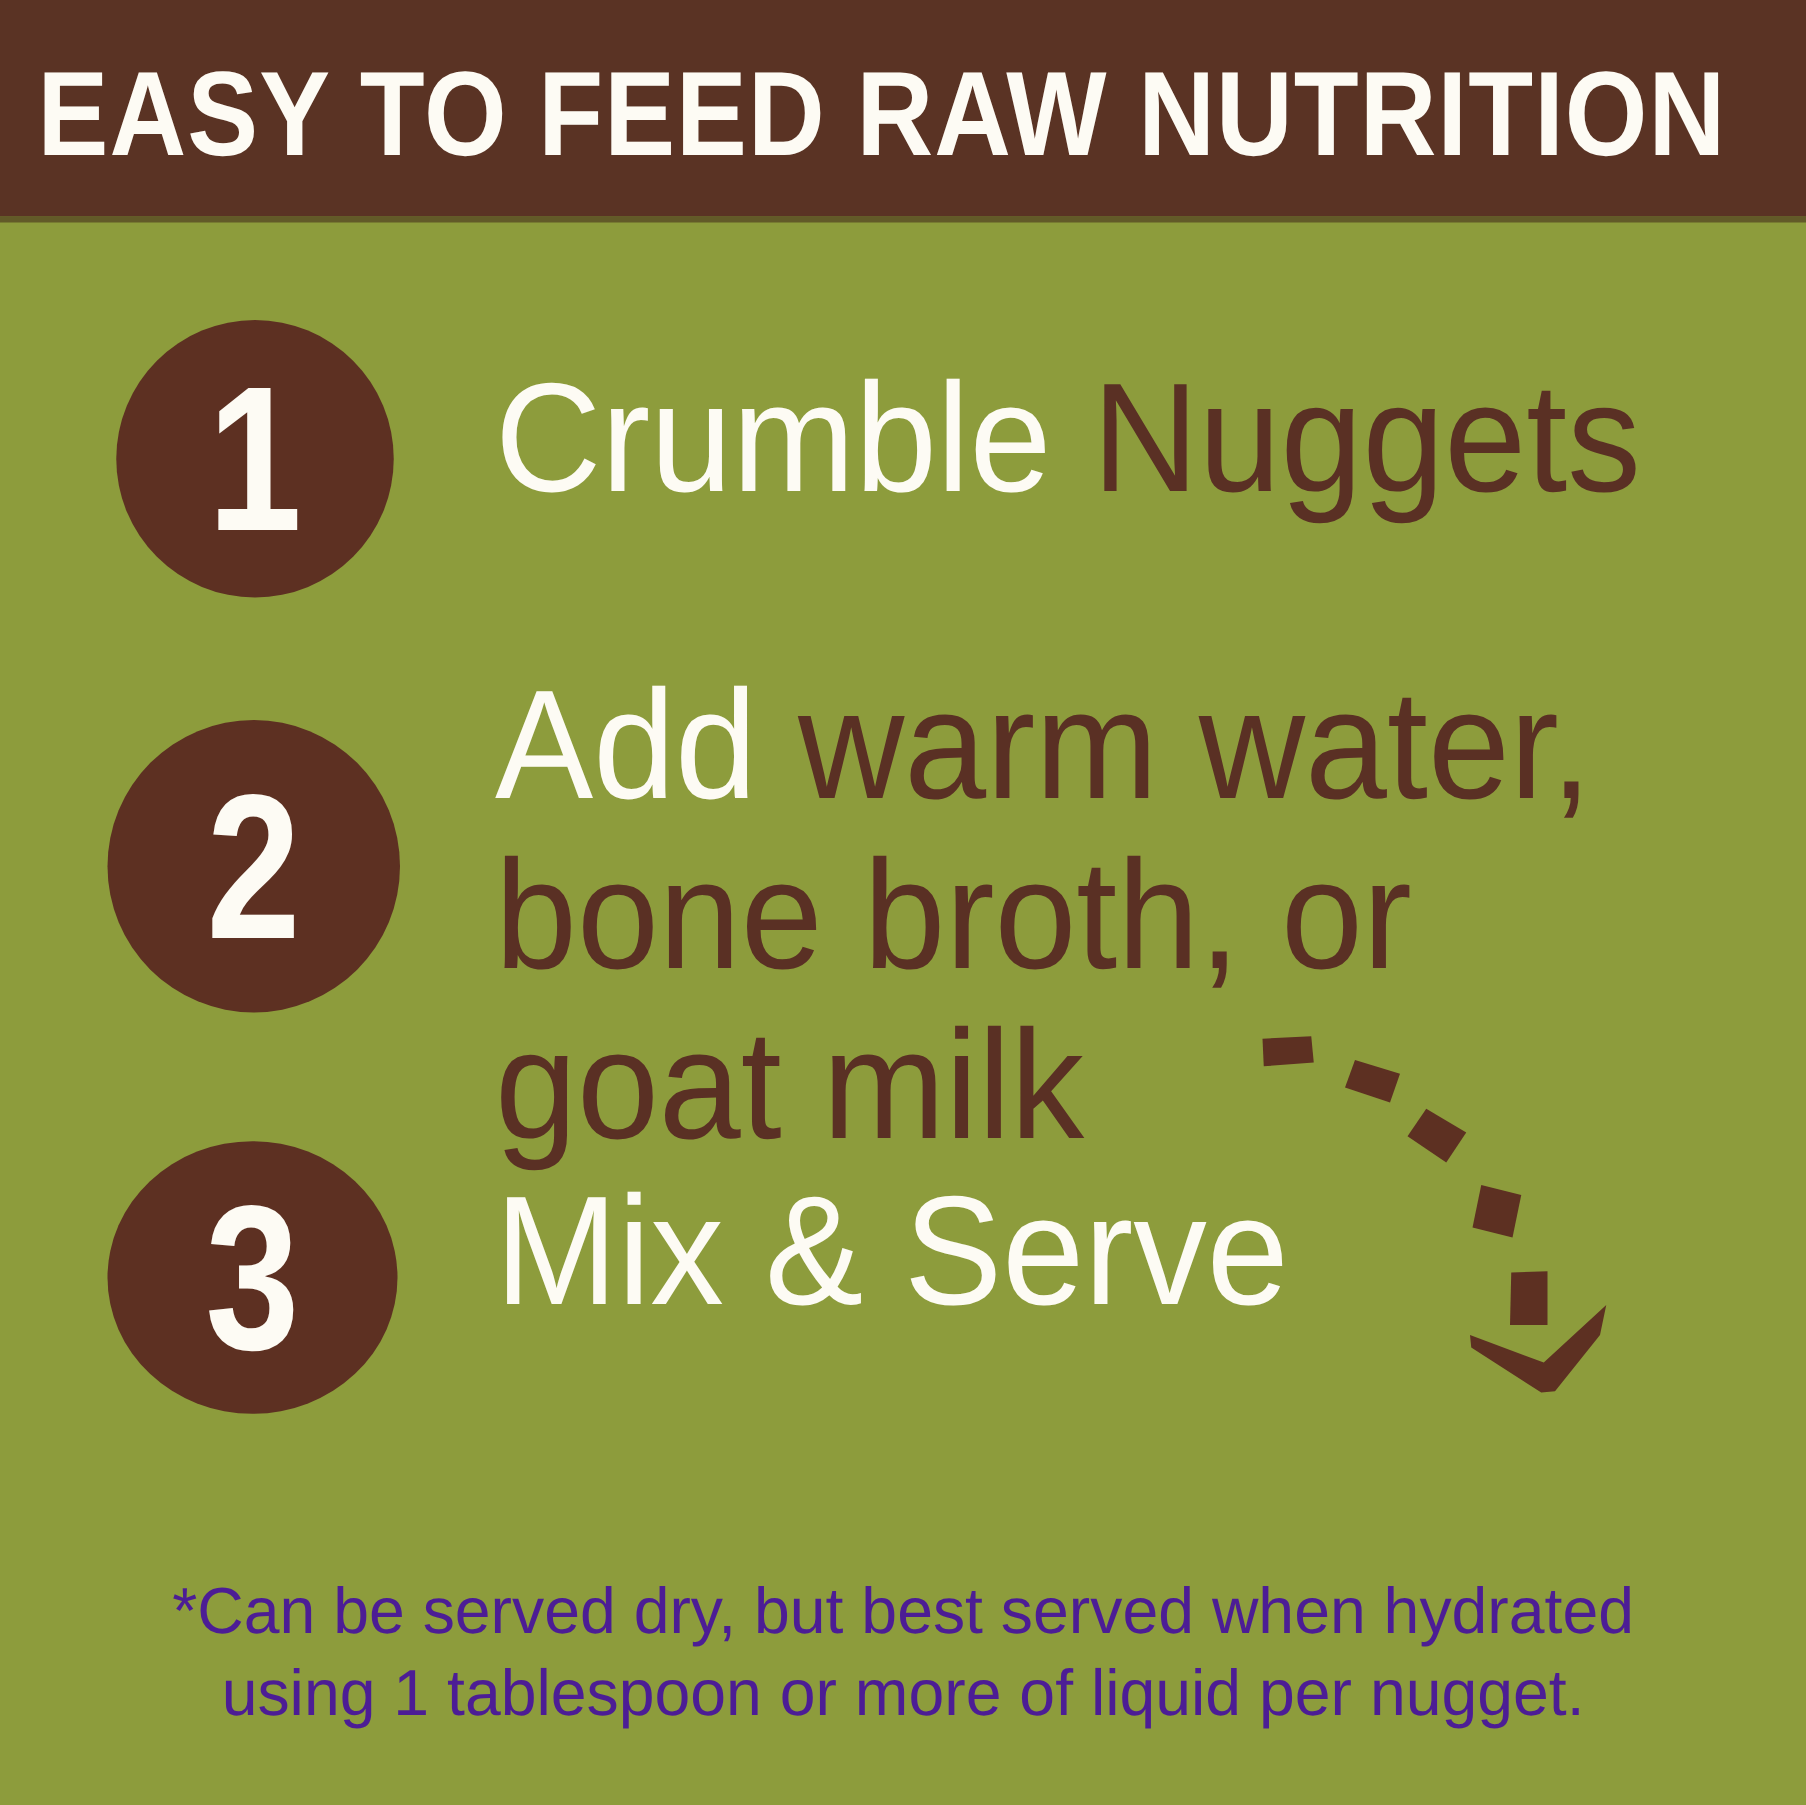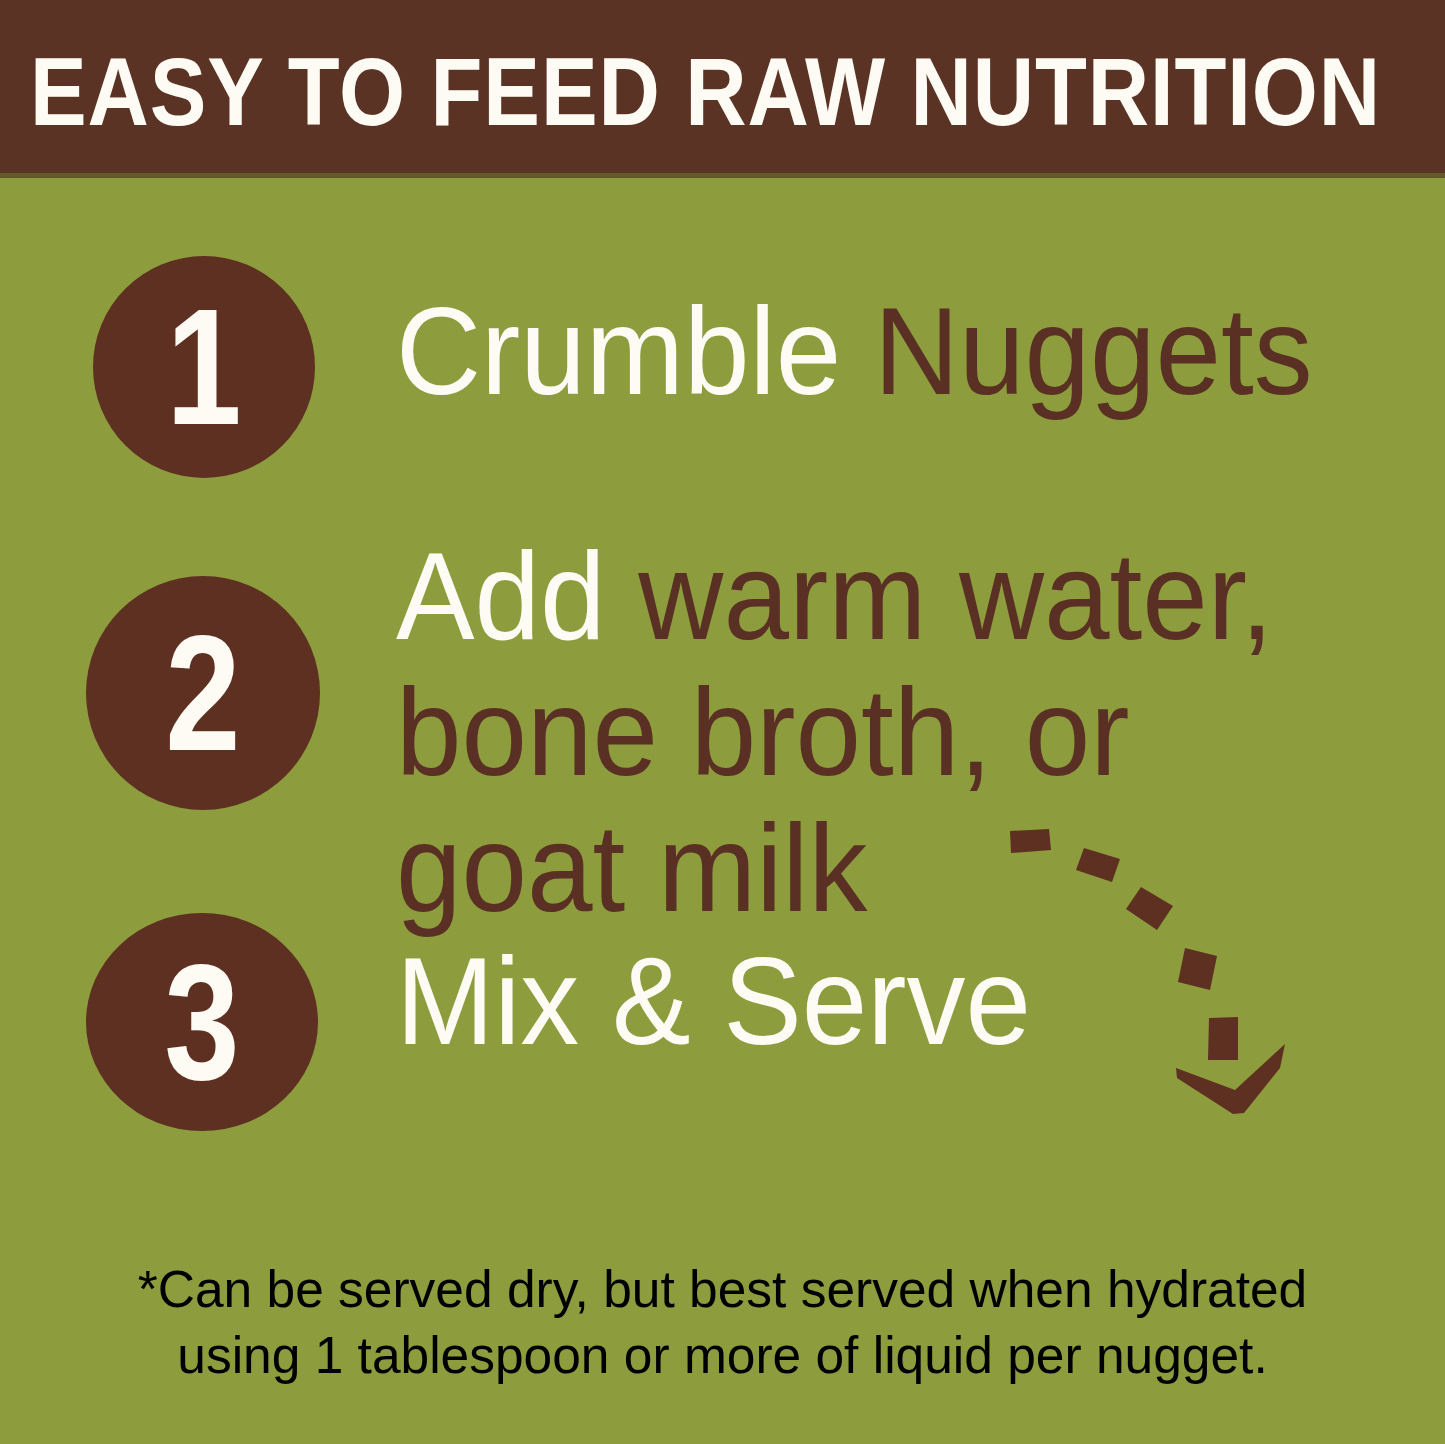--- a/index.html
+++ b/index.html
@@ -106,21 +106,21 @@
     height: 330px;
   }
 
   
   .footnote {
     position: absolute;
     left: 0;
     top: 1256px;
     width: 1445px;
     text-align: center;
-    color: #000000;
+    color: #4c1d95;
     font-family: "Liberation Sans Narrow", "Liberation Sans", sans-serif;
     font-size: 52px;
     line-height: 66px;
   }
   .footnote .fline {
     display: block;
     transform: scaleX(0.99);
   }
 </style>
 </head>

